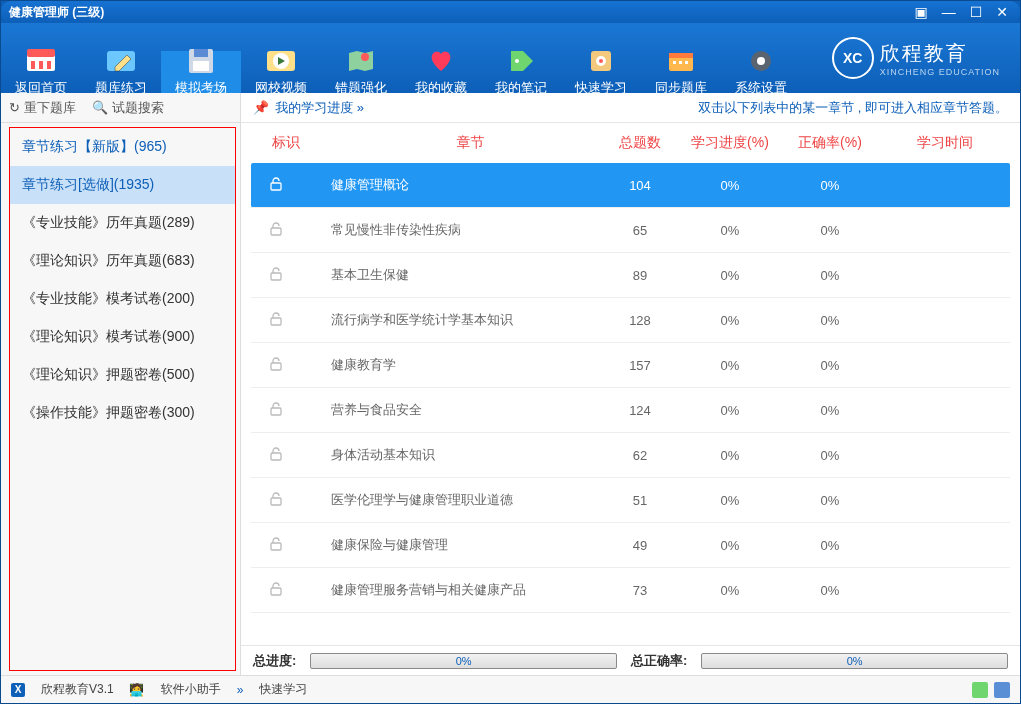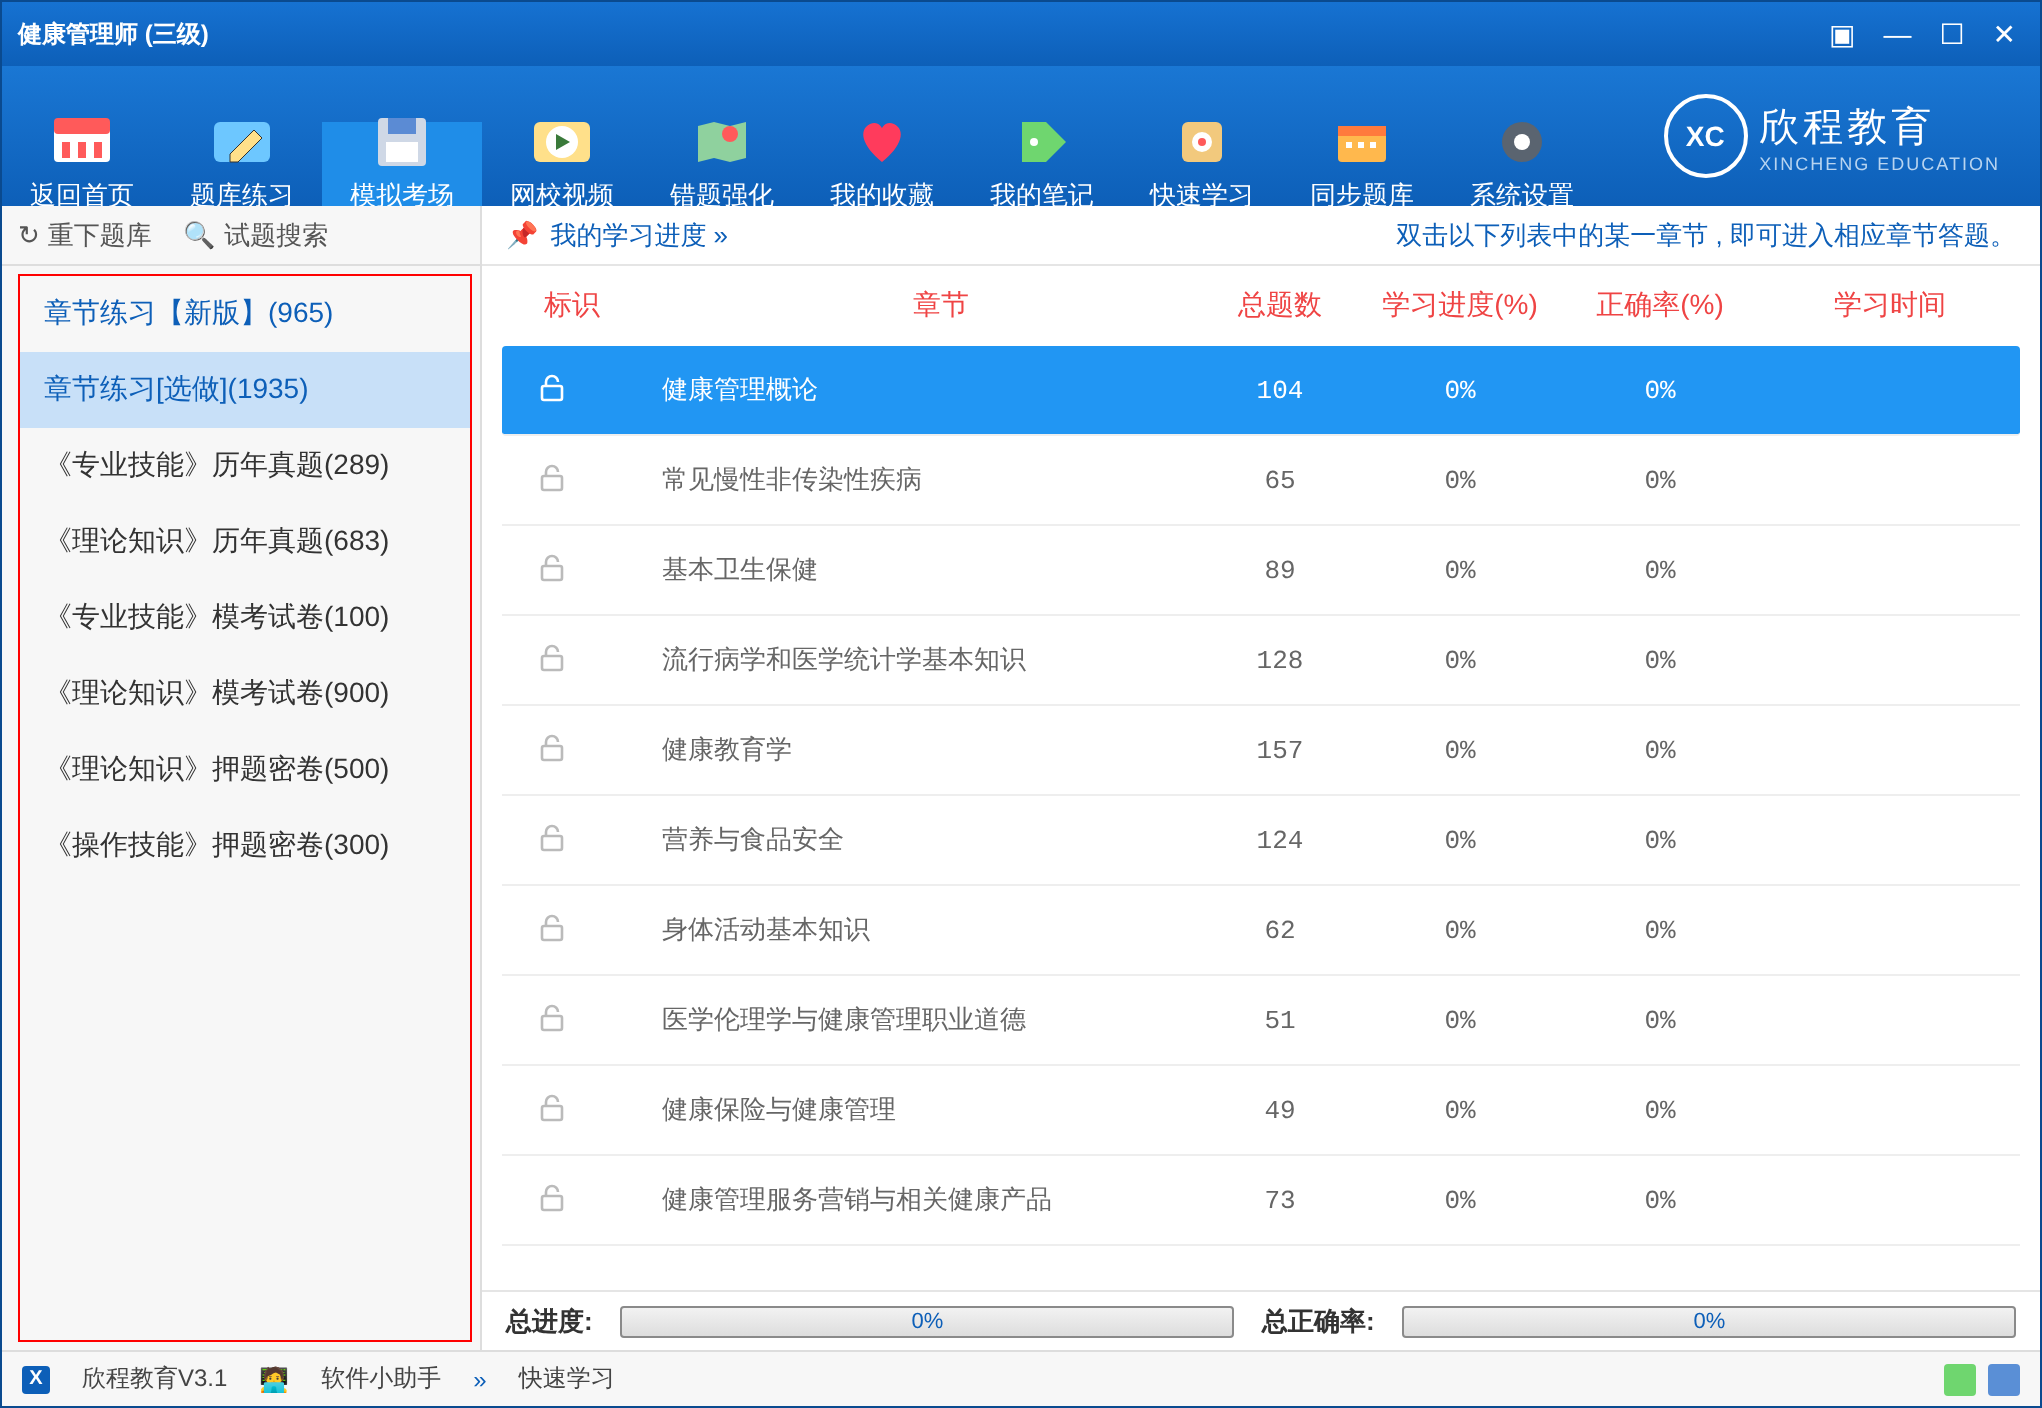--- a/index.html
+++ b/index.html
@@ -2,21 +2,21 @@
 <html><head>
 <meta charset="utf-8">
 <style>
 * { margin: 0; padding: 0; box-sizing: border-box; font-family: "Microsoft YaHei", sans-serif; }
 html, body { height: 100%; }
 body { width: 1021px; height: 704px; background: #0d5fb8; overflow: hidden; font-size: 13px; color: #333; }
 
 .app-window { width: 100%; height: 100%; display: flex; flex-direction: column; border: 1px solid #0a4a8f; }
 
 
-.title-bar { height: 32px; background: linear-gradient(#1672d2, #0d5fb8); color: #fff; display: flex; align-items: center; padding-left: 8px; }
+.title-bar { height: 22px; background: linear-gradient(#1672d2, #0d5fb8); color: #fff; display: flex; align-items: center; padding-left: 8px; border-radius: 10px; }
 .title-bar .title { font-weight: bold; font-size: 12px; flex: 1; }
 .win-controls { display: flex; gap: 14px; padding-right: 12px; font-size: 14px; }
 .win-controls span { cursor: pointer; }
 
 
 .toolbar { height: 70px; background: linear-gradient(#1a77d4, #0d5fb8); display: flex; align-items: stretch; }
 .tool-item { width: 80px; display: flex; flex-direction: column; align-items: center; justify-content: center; color: #fff; font-size: 13px; cursor: pointer; margin-top: 28px; }
 .tool-item.active { background: #1f8de8; }
 .tool-icon { width: 36px; height: 30px; margin-bottom: 4px; display: flex; align-items: center; justify-content: center; }
 .logo-area { flex: 1; display: flex; align-items: center; justify-content: flex-end; padding-right: 20px; color: #fff; }
@@ -47,21 +47,21 @@
 .col-flag { width: 60px; text-align: left; padding-left: 10px; }
 .col-chap { flex: 1; text-align: left; padding-left: 30px; }
 .col-total { width: 80px; }
 .col-prog { width: 100px; }
 .col-acc { width: 100px; }
 .col-time { width: 130px; }
 
 .table-body { flex: 1; overflow-y: auto; padding: 0 10px 10px 10px; }
 .row { height: 45px; display: flex; align-items: center; border-bottom: 1px solid #eee; color: #666; font-size: 13px; }
 .row.highlight { background: #2196f3; color: #fff; border-radius: 2px; }
-.row .col { text-align: center; font-family: Liberation Mono, monospace; }
+.row .col { text-align: center; }
 .lock-icon { width: 50px; text-align: center; color: #bbb; }
 .row.highlight .lock-icon { color: #fff; }
 .row .col-chap { flex: 1; text-align: left; }
 .row .col-total { width: 80px; }
 .row .col-prog { width: 100px; }
 .row .col-acc { width: 100px; }
 .row .col-time { width: 130px; }
 
 
 .progress-bar-row { height: 30px; border-top: 1px solid #e5e5e5; display: flex; align-items: center; padding: 0 12px; gap: 14px; font-size: 13px; color: #333; }
@@ -209,21 +209,21 @@
       <div class="sb-btn">
         <span>🔍</span>
         <span>试题搜索</span>
       </div>
     </div>
     <div class="sidebar-list">
       <div class="sidebar-item first">章节练习【新版】(965)</div>
       <div class="sidebar-item selected">章节练习[选做](1935)</div>
       <div class="sidebar-item">《专业技能》历年真题(289)</div>
       <div class="sidebar-item">《理论知识》历年真题(683)</div>
-      <div class="sidebar-item">《专业技能》模考试卷(100)</div>
+      <div class="sidebar-item">《专业技能》模考试卷(200)</div>
       <div class="sidebar-item">《理论知识》模考试卷(900)</div>
       <div class="sidebar-item">《理论知识》押题密卷(500)</div>
       <div class="sidebar-item">《操作技能》押题密卷(300)</div>
     </div>
   </div>
 
   <div class="main">
     <div class="crumb-bar">
       <div class="breadcrumb">
         <span>📌</span>

